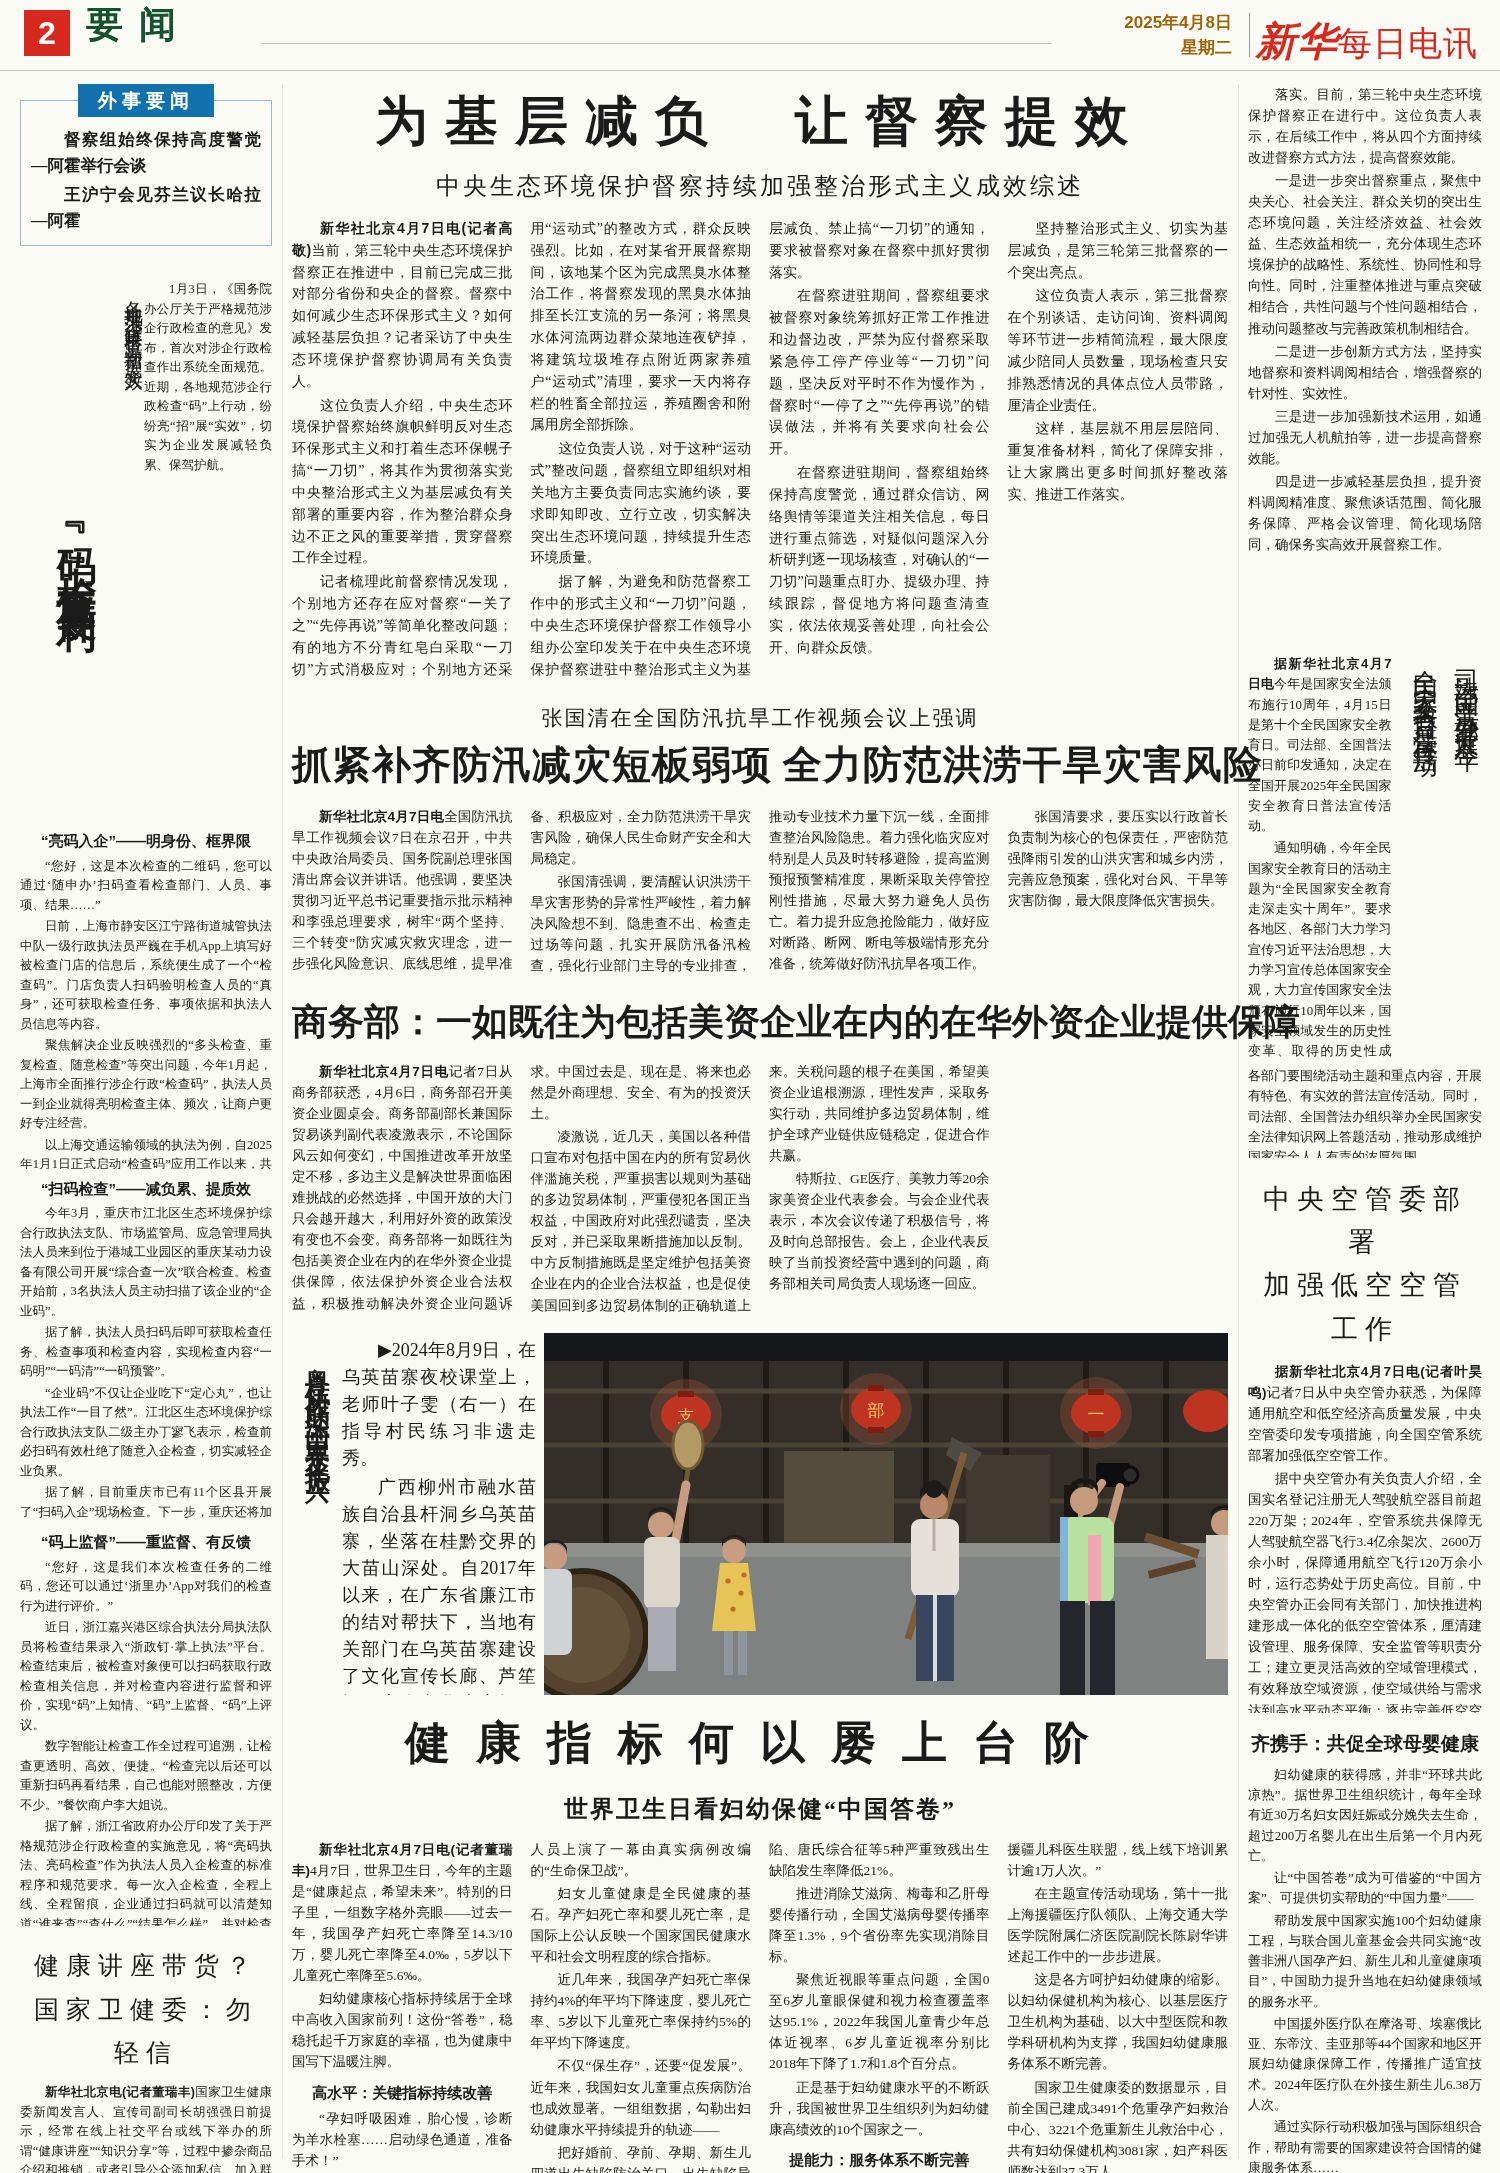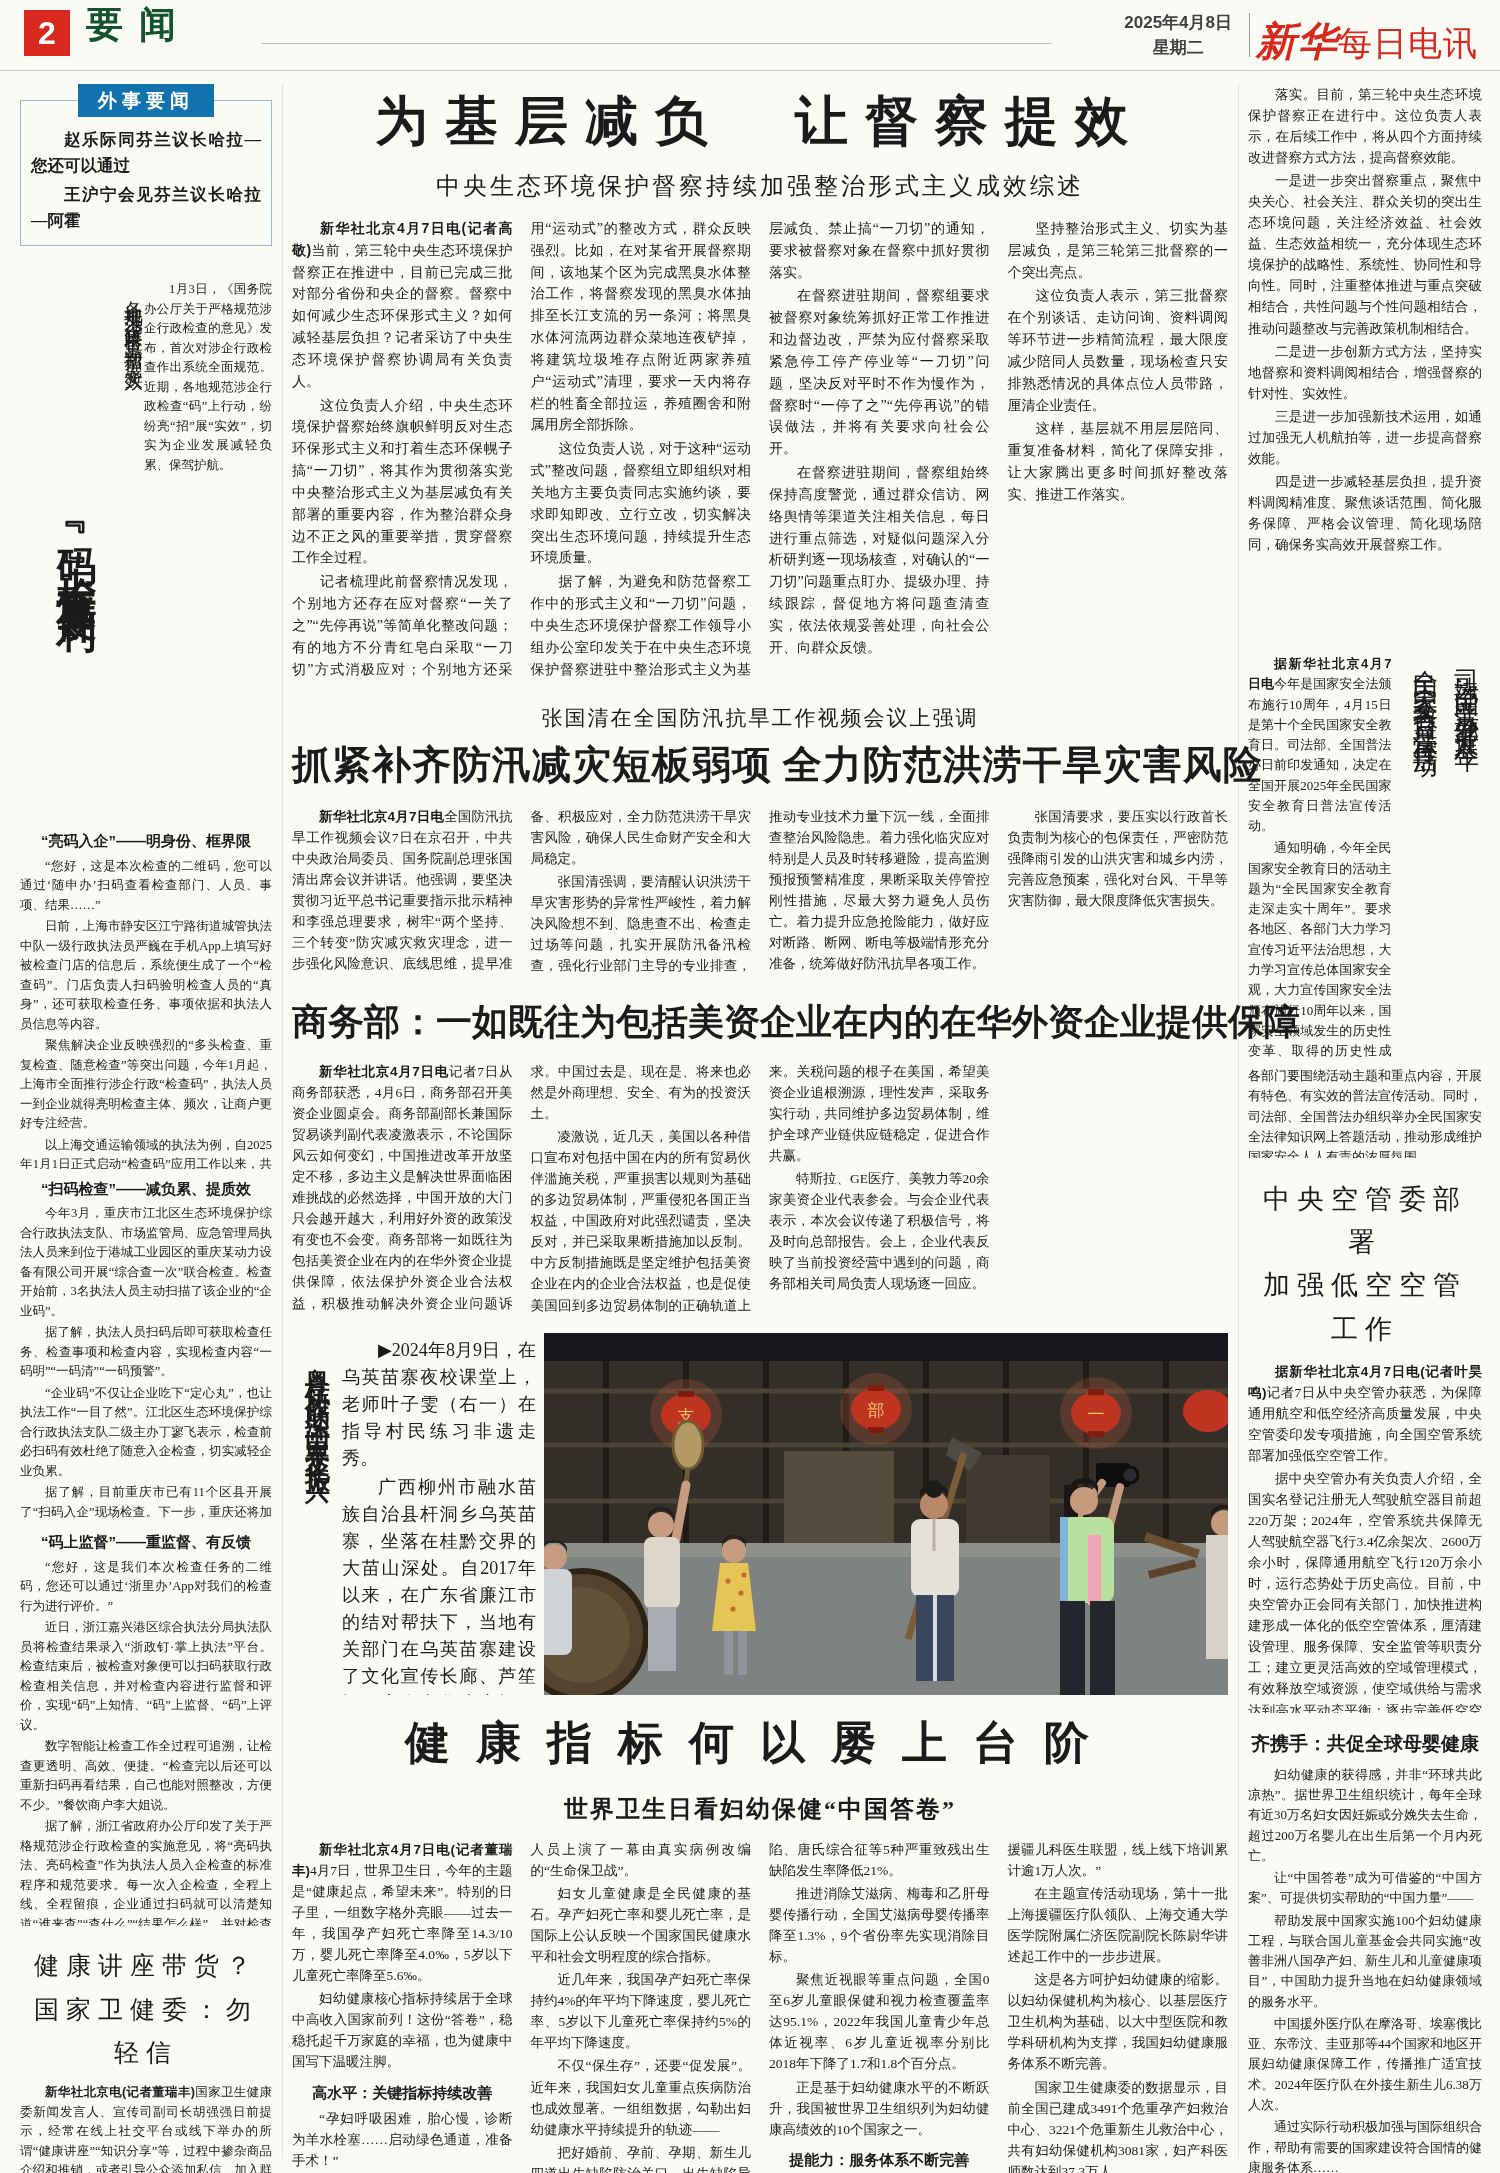--- a/index.html
+++ b/index.html
@@ -4,22 +4,22 @@
 <style>
   html,body{margin:0;padding:0}
   body{width:1500px;height:2173px;position:relative;background:#fbfbf6;color:#1b1b1b;
        font-family:"Liberation Serif","DejaVu Serif",serif;overflow:hidden}
   
   .hdr{position:absolute;top:0;left:0;width:1500px;height:70px;border-bottom:1px solid #c6c6c0;background:#fbfbf6}
   .pagenum{position:absolute;left:24px;top:10px;width:46px;height:46px;background:#d8291f;color:#fff;
            font:bold 32px/46px "Liberation Sans",sans-serif;text-align:center}
   .section-title{position:absolute;left:86px;top:0;color:#14532d;font-weight:bold;font-size:37px;letter-spacing:16px}
   .hdr-rule{position:absolute;left:262px;top:43px;width:790px;height:1px;background:#bdbdb7}
-  .dateblock{position:absolute;right:268px;top:11px;text-align:center;font-family:"Liberation Sans",sans-serif;
-             font-weight:bold;font-size:17px;line-height:1.45;color:#404040}
+  .dateblock{position:absolute;right:268px;top:11px;text-align:right;font-family:"Liberation Sans",sans-serif;
+             font-weight:bold;font-size:17px;line-height:1.45;color:#a16207}
   .hdr-sep{position:absolute;right:250px;top:13px;width:1px;height:44px;background:#9a9a96}
   .masthead{position:absolute;right:22px;top:14px;color:#d8291f;white-space:nowrap}
   .masthead .xa{font-style:italic;font-weight:bold;font-size:40px;letter-spacing:1px}
   .masthead .xb{font-weight:normal;font-size:34px;letter-spacing:1px}
   
   .lrail{position:absolute;left:20px;top:82px;width:252px}
   .crail{position:absolute;left:292px;top:78px;width:936px}
   .rrail{position:absolute;left:1248px;top:84px;width:234px}
   .vline{position:absolute;top:84px;bottom:14px;width:1px;background:#e4e4de}
   
@@ -92,21 +92,21 @@
 </div>
 
 <div class="vline" style="left:282px"></div>
 <div class="vline" style="left:1238px"></div>
 
 <div class="lrail">
 
   <div class="foreign">
     <div class="foreign-tag">外事要闻</div>
     <div>
-        <p class="para">赵乐际同芬兰议长哈拉—您还可以通过</p>
+        <p class="para">督察组始终保持高度警觉—阿霍举行会谈</p>
         <p class="para">王沪宁会见芬兰议长哈拉—阿霍</p>
       </div>
   </div>
 
   <div>
     <div class="code-top">
       <div class="code-h">『码』上检查更便利</div>
       <div class="code-s">各地规范涉企行政检查出『新招』展『实效』</div>
       <div class="code-intro">
           <p class="para">1月3日，《国务院办公厅关于严格规范涉企行政检查的意见》发布，首次对涉企行政检查作出系统全面规范。近期，各地规范涉企行政检查“码”上行动，纷纷亮“招”展“实效”，切实为企业发展减轻负累、保驾护航。</p>

